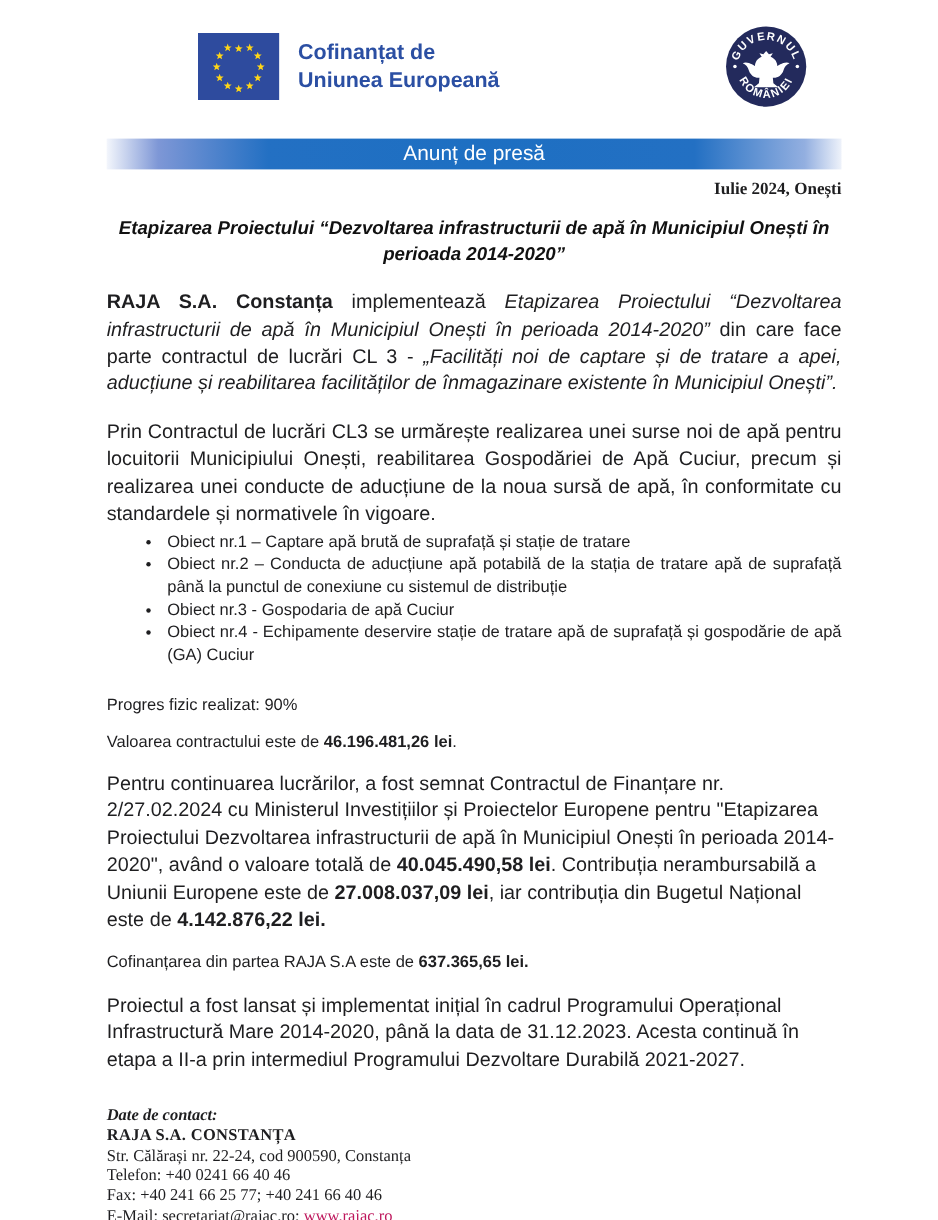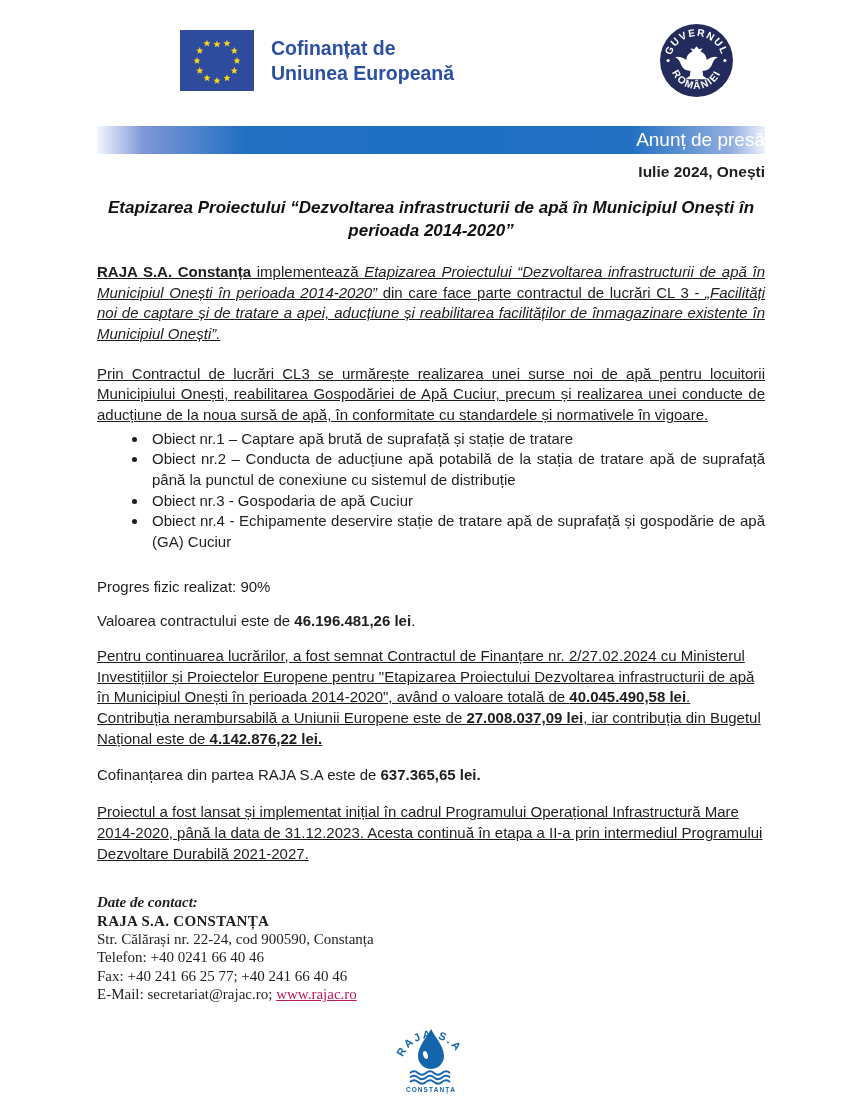--- a/index.html
+++ b/index.html
@@ -11,34 +11,34 @@
   }
   
   .header { display:flex; align-items:center; padding:22px 0 0 180px; }
   .eu-group { display:flex; align-items:center; gap:17px; }
   .eu-flag { width:74px; height:61px; flex:0 0 auto; }
   .eu-caption { font-weight:bold; color:#2b4fa3; font-size:19.5px; line-height:1.28; }
   .gov-logo { margin-left:auto; margin-right:118px; width:77px; height:77px; }
   
   .banner {
     margin:27px 88px 0 97px; height:28px; line-height:28px;
-    text-align:right; color:#ffffff; font-size:19px;
+    text-align:center; color:#ffffff; font-size:19px;
     background:linear-gradient(90deg,#f3f6fc 0%,#7e97d6 7%,#2370c3 22%,#1d6fc2 50%,#2370c3 80%,#93afe0 95%,#eef2fa 100%);
   }
   .dateline {
     margin:9px 88px 0 97px; text-align:right;
-    font-family:Liberation Sans, sans-serif; font-weight:bold; font-size:15.5px;
+    font-family:Liberation Serif, serif; font-weight:bold; font-size:15.5px;
   }
   
   .content { margin:0 88px 0 97px; }
   .doc-title {
     margin-top:15px; text-align:center; font-weight:bold; font-style:italic;
     font-size:17px; line-height:1.38; color:#111;
   }
-  p.body-par { font-size:15px; line-height:1.38; margin:19px 0 0 0;text-decoration:underline; }
+  p.body-par { font-size:18px; line-height:1.38; margin:19px 0 0 0; }
   .justify { text-align:justify; }
   .bold { font-weight:bold; }
   .italic { font-style:italic; }
   ul.objectives { margin:3px 0 0 0; padding-left:51px; font-size:15px; line-height:1.38; }
   ul.objectives li { text-align:justify; padding-left:4px; }
   .progress-line { font-weight:normal; font-size:15px; margin-top:25px; }
   .single-line { font-size:15px; margin-top:17px; }
   
   .contact { margin-top:29px; font-family:"Liberation Serif", serif; font-size:15px; line-height:1.22; }
   .contact-heading { font-style:italic; font-weight:bold; }

